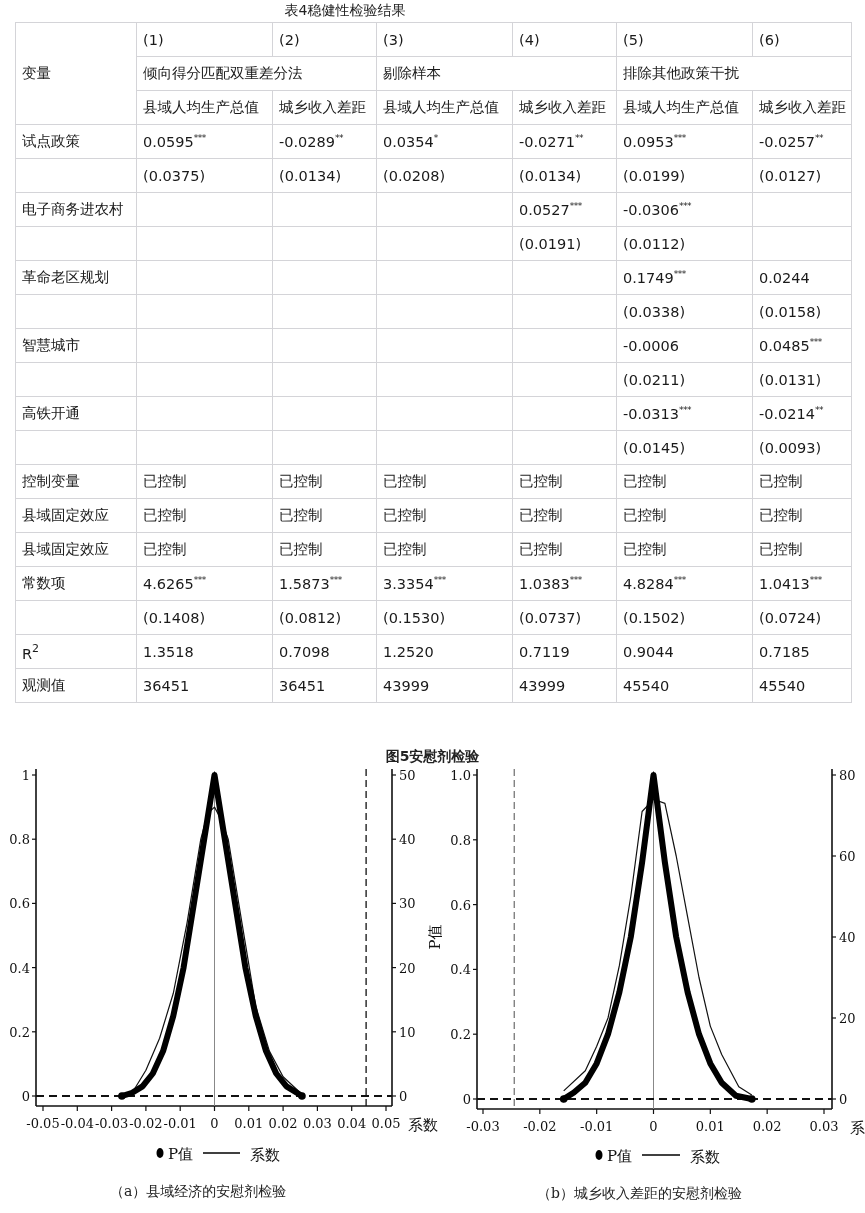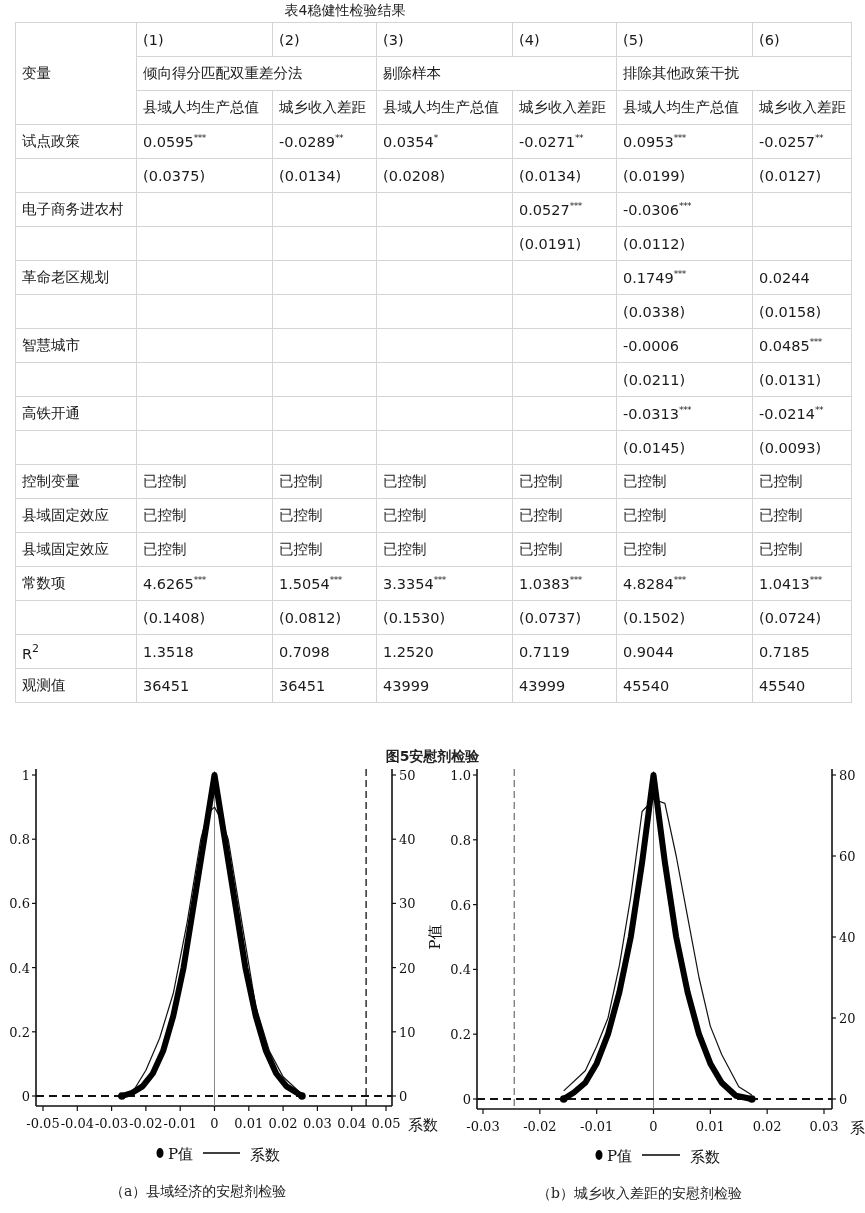--- a/index.html
+++ b/index.html
@@ -170,21 +170,21 @@
         <td><span>已控制</span><sup></sup></td>
         <td><span>已控制</span><sup></sup></td>
         <td><span>已控制</span><sup></sup></td>
         <td><span>已控制</span><sup></sup></td>
         <td><span>已控制</span><sup></sup></td>
         <td><span>已控制</span><sup></sup></td>
       </tr>
       <tr>
         <td><span>常数项</span></td>
         <td><span>4.6265</span><sup>***</sup></td>
-        <td><span>1.5054</span><sup>***</sup></td>
+        <td><span>1.5873</span><sup>***</sup></td>
         <td><span>3.3354</span><sup>***</sup></td>
         <td><span>1.0383</span><sup>***</sup></td>
         <td><span>4.8284</span><sup>***</sup></td>
         <td><span>1.0413</span><sup>***</sup></td>
       </tr>
       <tr>
         <td><span></span></td>
         <td><span>(0.1408)</span><sup></sup></td>
         <td><span>(0.0812)</span><sup></sup></td>
         <td><span>(0.1530)</span><sup></sup></td>

